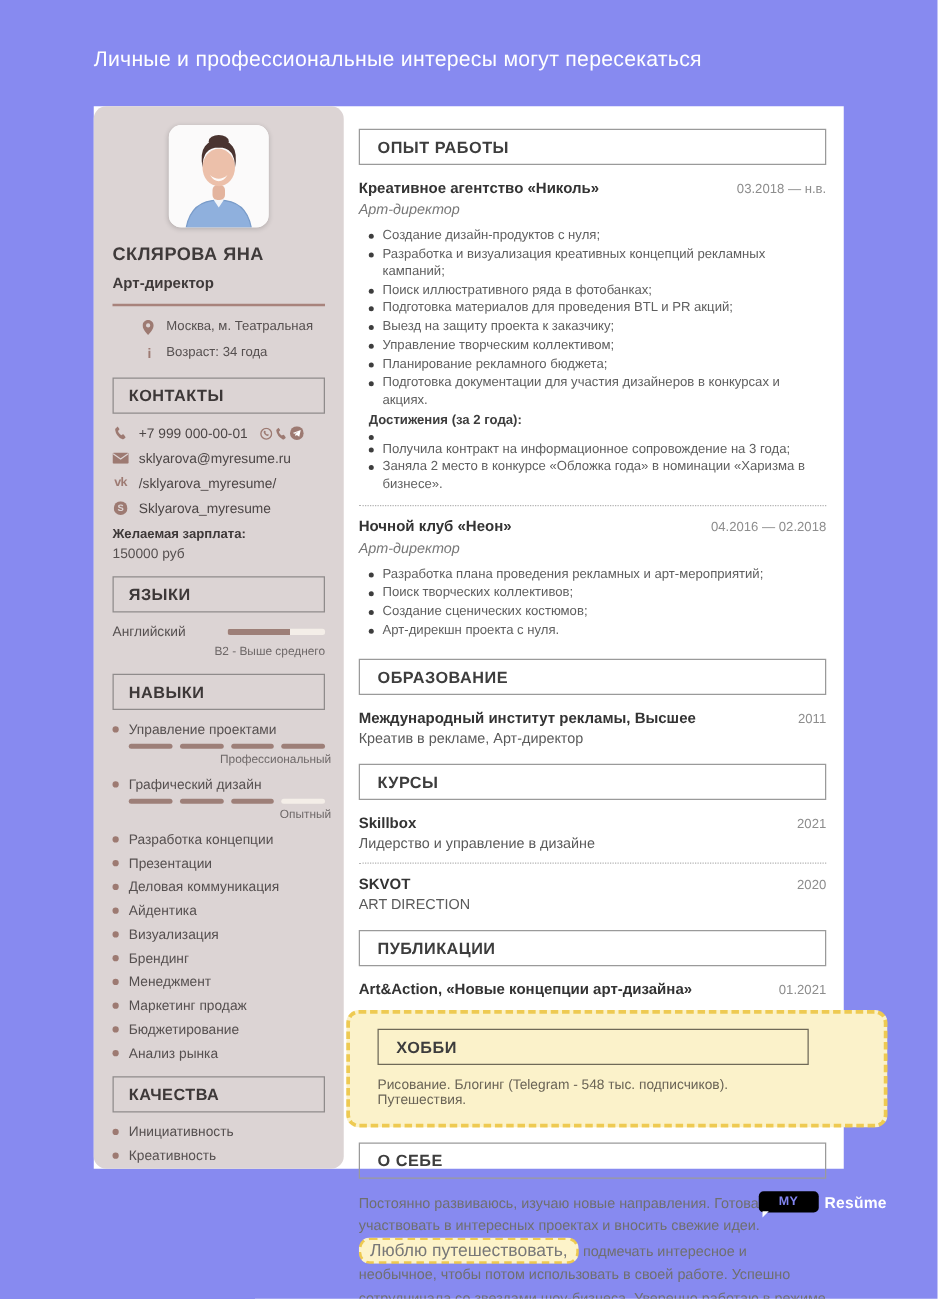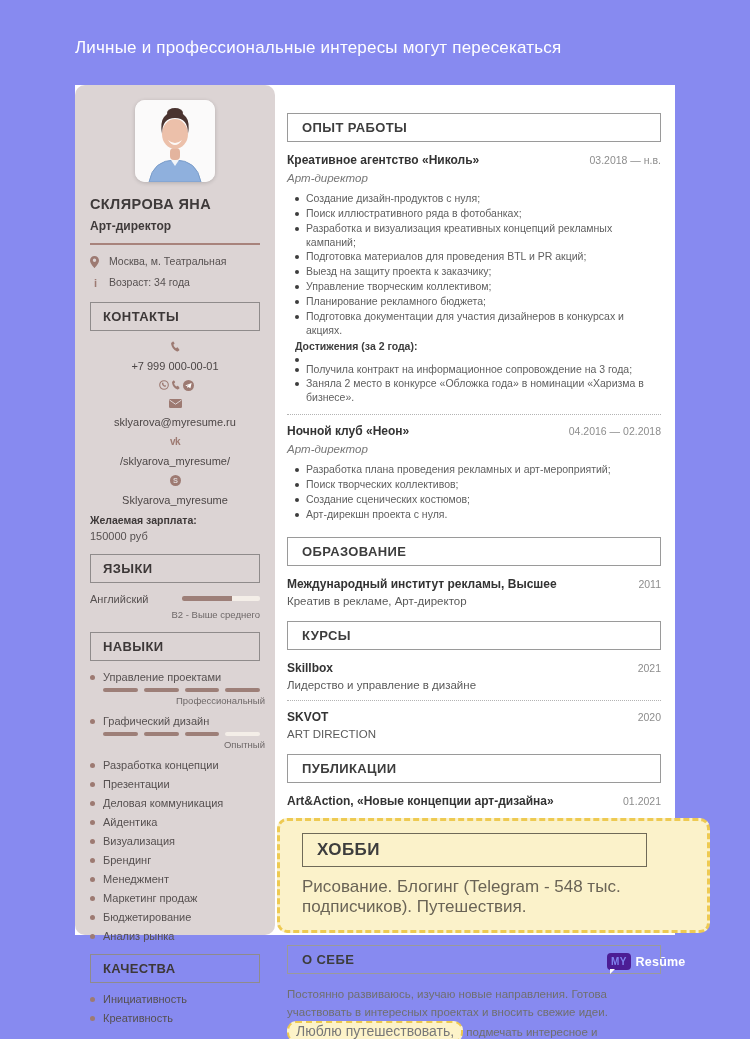--- a/index.html
+++ b/index.html
@@ -23,44 +23,44 @@
     width:200px; background:#dcd4d4; padding:15px 15px 10px 15px; flex-shrink:0;border-radius:10px;
   }
   .photo-wrap { display:flex; justify-content:center; margin-bottom:14px; }
   .photo {
     width:80px; height:82px; background:#fbfafa; border-radius:10px;
     box-shadow:0 1px 4px rgba(0,0,0,.18); overflow:hidden;
   }
   .person-name { font-size:14.5px; font-weight:bold; color:#3f3a3a; letter-spacing:.4px; margin-top:2px; }
   .person-title { font-size:12px; font-weight:bold; color:#3f3a3a; margin-top:7px; }
   .side-divider { border:none; border-top:2px solid #a8837c; margin:10px 0 10px 0; }
-  .meta-row { display:flex; align-items:center; gap:8px; font-size:10.5px; color:#565050; margin-bottom:7px; line-height:1.3; }
+  .meta-row { display:flex; align-items:center; gap:8px; font-size:10.5px; color:#565050; margin-bottom:7px; line-height:1.3;margin-left:24px; }
   .meta-icon { width:11px; flex-shrink:0; color:#9d7a72; text-align:center; }
   .side-box {
     border:1px solid #8f8b8b; padding:6px 12px; margin:12px 0 10px 0;
     font-size:13px; font-weight:bold; color:#3d3838; letter-spacing:.4px;
   }
-  .contact-row { display:flex; align-items:center; gap:8px; font-size:11px; color:#4c4646; margin-bottom:8px;flex-direction:column; }
+  .contact-row { display:flex; align-items:center; gap:8px; font-size:11px; color:#4c4646; margin-bottom:8px; }
   .contact-row .cicon { width:13px; flex-shrink:0; display:flex; justify-content:center; }
   .msg-icons { display:inline-flex; gap:2px; margin-left:2px; align-items:center; }
   .salary-label { font-size:10.5px; font-weight:bold; color:#3d3838; margin-top:1px; }
   .salary-value { font-size:11px; color:#565050; margin-top:4px; }
   .lang-row { display:flex; align-items:center; justify-content:space-between; font-size:11px; color:#565050; }
   .bar-track { width:78px; height:5px; background:#f4eee8; border-radius:2px; overflow:hidden; }
   .bar-fill { height:100%; background:#9d7f78; }
   .bar-label { font-size:9.5px; color:#6e6868; text-align:right; margin-top:4px; }
   .bullet-item { display:flex; align-items:baseline; gap:8px; font-size:11px; color:#565050; margin-bottom:7px; }
   .dot { width:5px; height:5px; border-radius:50%; background:#9d7a72; flex-shrink:0; position:relative; top:-1px; }
   .rated-skill { margin-bottom:9px; }
   .segbar { display:flex; gap:6px; margin:5px 0 0 13px; }
   .seg { width:36px; height:4px; border-radius:2px; background:#f4eee8; }
   .seg.on { background:#9d7f78; }
   .seg-label { font-size:9.5px; color:#6e6868; text-align:right; margin-top:3px; width:175px; }
   
-  .main { flex:1; padding:28px 14px 10px 12px; position:relative; }
+  .main { flex:1; padding:18px 14px 10px 12px; position:relative; }
   .main-box {
     border:1px solid #9a9a9a; padding:6px 14px; font-size:13px; font-weight:bold;
     color:#3d3d3d; letter-spacing:.4px; margin-bottom:11px;
   }
   .entry-head { display:flex; justify-content:space-between; align-items:baseline; }
   .entry-title { font-size:12px; font-weight:bold; color:#333; }
   .entry-date { font-size:10.5px; color:#8d8d8d; white-space:nowrap; }
   .entry-pos { font-size:11.5px; font-style:italic; color:#777; margin:5px 0 8px 0; }
   .duty { display:flex; gap:7px; font-size:10.5px; color:#5f5f5f; line-height:1.32; margin:0 0 1px 8px; }
   .duty .bdot { flex-shrink:0; width:4px; height:4px; border-radius:50%; background:#3d3d3d; margin-top:5px; }
@@ -68,35 +68,35 @@
   .dotted { border:none; border-top:1px dotted #b3b3b3; margin:9px 0 9px 0; }
   .sub-line { font-size:11.5px; color:#5a5a5a; margin-top:4px; }
   .section-gap { height:14px; }
   
   .hobby-block {
     position:relative; z-index:5;
     background:#fbf2ca; border:3px dashed #eeca52; border-radius:10px;
     margin:10px -49px 12px -10px; padding:12px 60px 13px 22px;
   }
   .hobby-box {
-    border:1px solid #6f6a58; padding:6px 14px; font-size:17px; font-weight:bold;
+    border:1px solid #6f6a58; padding:6px 14px; font-size:13px; font-weight:bold;
     color:#3d3d3d; letter-spacing:.4px; margin-bottom:10px;
   }
-  .hobby-text { font-size:17px; color:#6a6456; }
+  .hobby-text { font-size:11px; color:#6a6456; }
   .about-para { font-size:11.5px; color:#6f6f6f; line-height:1.58; margin-top:2px; }
   .hl {
     font-size:14px; color:#787878;
     background:#fdf3c9; border:2px dashed #eec94f; border-radius:9px;
     padding:0 7px; white-space:nowrap; display:inline-block; line-height:1.25;
   }
   
   .logo { position:absolute; left:607px; top:953px; display:flex; align-items:center; gap:5px; }
   .logo-my {
-    position:relative; background:#4c1d95; color:#8184ef; font-weight:bold; font-size:10px;
-    border-radius:4px; padding:3px 4px; letter-spacing:.3px;
+    position:relative; background:#000000; color:#8184ef; font-weight:bold; font-size:10px;
+    border-radius:4px; padding:3px 16px; letter-spacing:.3px;
   }
   .logo-my::after {
     content:""; position:absolute; left:3px; bottom:-4px;
     border-left:5px solid #ffffff; border-bottom:5px solid transparent;
   }
   .logo-resume { color:#ffffff; font-weight:bold; font-size:12.5px; letter-spacing:.2px; }
   svg { display:block; }
 </style>
 </head>
 <body>
@@ -306,26 +306,26 @@
     <div class="entry-pos">Арт-директор</div>
     <div>
 
         <div class="duty">
           <span class="bdot"></span>
           <span>Создание дизайн-продуктов с нуля;</span>
         </div>
 
         <div class="duty">
           <span class="bdot"></span>
+          <span>Разработка и визуализация креативных концепций рекламных кампаний;</span>
+        </div>
+
+        <div class="duty">
+          <span class="bdot"></span>
           <span>Поиск иллюстративного ряда в фотобанках;</span>
-        </div>
-
-        <div class="duty">
-          <span class="bdot"></span>
-          <span>Разработка и визуализация креативных концепций рекламных кампаний;</span>
         </div>
 
         <div class="duty">
           <span class="bdot"></span>
           <span>Подготовка материалов для проведения BTL и PR акций;</span>
         </div>
 
         <div class="duty">
           <span class="bdot"></span>
           <span>Выезд на защиту проекта к заказчику;</span>

